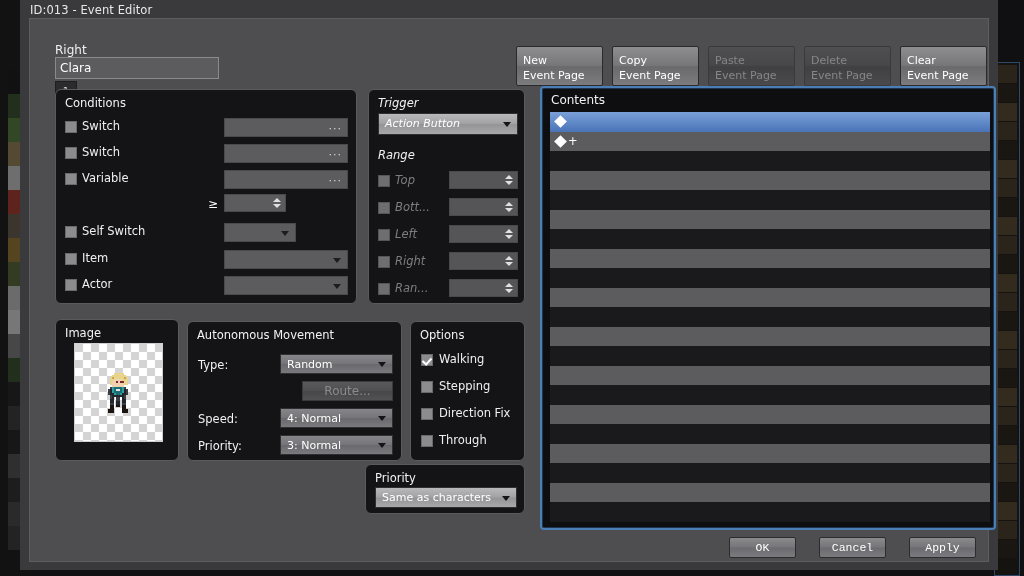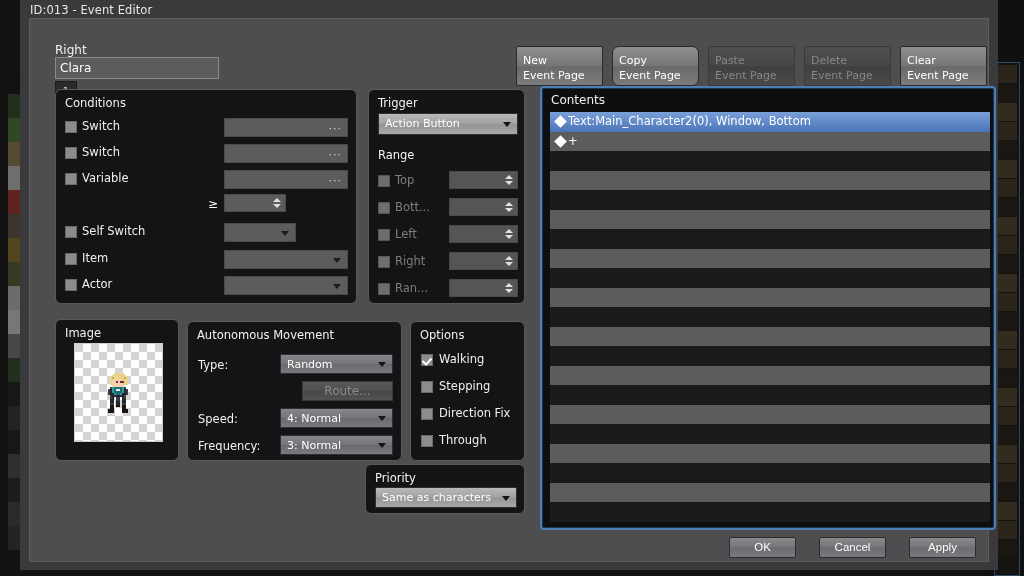--- a/index.html
+++ b/index.html
@@ -146,21 +146,21 @@
   .row .txt.ind { left:24px; }
   .dia { display:inline-block; width:9px; height:9px; background:#ffffff;
          transform:rotate(45deg); vertical-align:-1px; margin-right:3px; }
 
   
   .btm {
     position:absolute; top:537px; height:21px; width:67px;
     border:1px solid #2c2c2e; border-radius:2px;
     background:linear-gradient(180deg,#8a8a8d 0%, #76767a 48%, #6b6b6f 52%, #7b7b7f 100%);
     color:#ffffff; font-size:11.5px; text-align:center; line-height:19px;
-    font-family:Liberation Sans, sans-serif;
+    font-family:Liberation Mono, monospace;
   }
 </style>
 </head>
 <body>
 
 <div id="root">
 
   <div class="bg-left" id="bgleft">
       <div class="bg-tile" style="top: 70px; height: 24px; background: rgb(17, 17, 17); opacity: 0.75;"></div>
       <div class="bg-tile" style="top: 94px; height: 24px; background: rgb(42, 58, 34); opacity: 0.75;"></div>
@@ -225,21 +225,21 @@
 
       <div class="tab-strip">
         <div class="page-tab">1</div>
       </div>
 
       <div id="pagebtns">
           <button class="pagebtn" style="left: 486px;">
             <div>New</div>
             <div>Event Page</div>
           </button>
-          <button class="pagebtn" style="left: 582px; border-radius: 7px;">
+          <button class="pagebtn" style="left: 582px;">
             <div>Copy</div>
             <div>Event Page</div>
           </button>
           <button class="pagebtn disabled" style="left: 678px;">
             <div>Paste</div>
             <div>Event Page</div>
           </button>
           <button class="pagebtn disabled" style="left: 774px;">
             <div>Delete</div>
             <div>Event Page</div>
@@ -286,21 +286,21 @@
           </div>
         <div class="gte" style="left:152px; top:107px;">≥</div>
         <div class="field" style="left:168px; top:104px; width:62px; height:18px;">
           <span class="spin">
               <i class="up"></i>
               <i class="dn"></i>
             </span>
         </div>
       </div>
 
-      <div class="group" style="left:338px; top:70px; width:157px; height:215px;">
+      <div class="group" style="left:338px; top:70px; width:157px; height:215px;font-style:italic;">
         <div class="group-title">Trigger</div>
         <div class="combo" style="left:9px; top:23px; width:140px; height:22px;">
           <span>Action Button</span>
           <span class="arrow-dn"></span>
         </div>
         <div class="group-title" style="top:58px;">Range</div>
         <div id="range-rows">
             <div class="cb" style="left: 9px; top: 85px; background: rgb(110, 110, 112); border-color: rgb(85, 85, 85);"></div>
             <div class="cb-lab dim" style="left: 26px; top: 83px;">Top</div>
             <div class="field dim" style="left: 80px; top: 81px; width: 69px; height: 18px;">
@@ -504,21 +504,21 @@
         <div class="combo plain" style="left:92px; top:32px; width:113px; height:20px;">
           <span>Random</span>
           <span class="arrow-dn"></span>
         </div>
         <div class="routebtn" style="left:114px; top:59px; width:91px; height:20px;">Route...</div>
         <div class="cb-lab" style="left:10px; top:90px;">Speed:</div>
         <div class="combo plain" style="left:92px; top:86px; width:113px; height:20px;">
           <span>4: Normal</span>
           <span class="arrow-dn"></span>
         </div>
-        <div class="cb-lab" style="left:10px; top:117px;">Frequency:</div>
+        <div class="cb-lab" style="left:10px; top:117px;">Priority:</div>
         <div class="combo plain" style="left:92px; top:113px; width:113px; height:20px;">
           <span>3: Normal</span>
           <span class="arrow-dn"></span>
         </div>
       </div>
 
       <div class="group" style="left:380px; top:302px; width:115px; height:140px;">
         <div class="group-title">Options</div>
         <div id="opt-rows">
             <div class="cb checked" style="left: 10px; top: 32px;"></div>
@@ -539,21 +539,21 @@
           <span class="arrow-dn"></span>
         </div>
       </div>
 
     </div>
 
     <div class="contents-box">
       <div class="contents-title">Contents</div>
       <div class="list" id="contents-list">
           <div class="row sel">
-            <span class="txt"><span class="dia"></span><span>Text:Main_Character2(0), Window, Bottom</span></span>
+            <span class="txt"><span class="dia"></span></span>
           </div>
           <div class="row grey">
             <span class="txt"><span class="dia"></span><span>+</span></span>
           </div>
           <div class="row dark"></div>
           <div class="row grey"></div>
           <div class="row dark"></div>
           <div class="row grey"></div>
           <div class="row dark"></div>
           <div class="row grey"></div>

